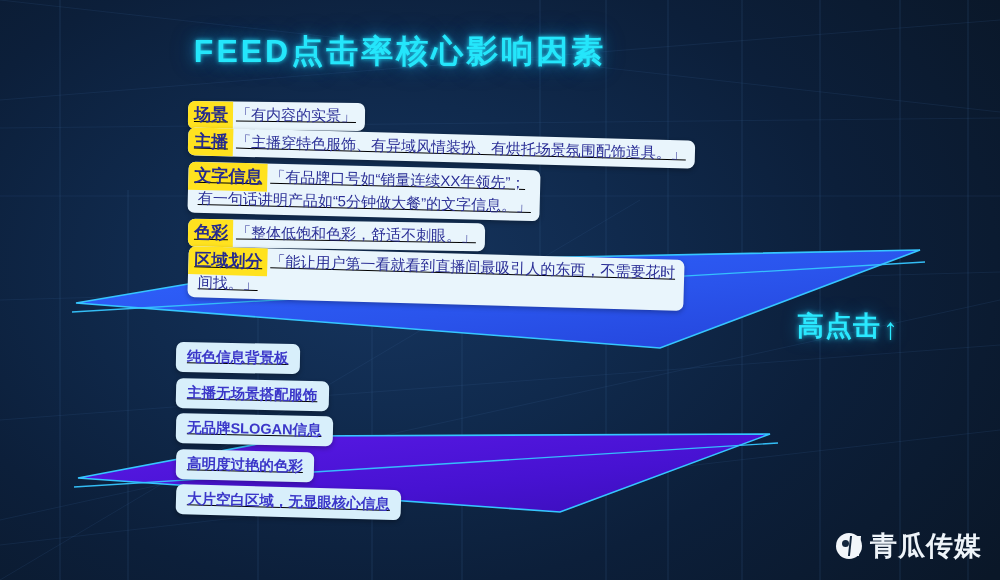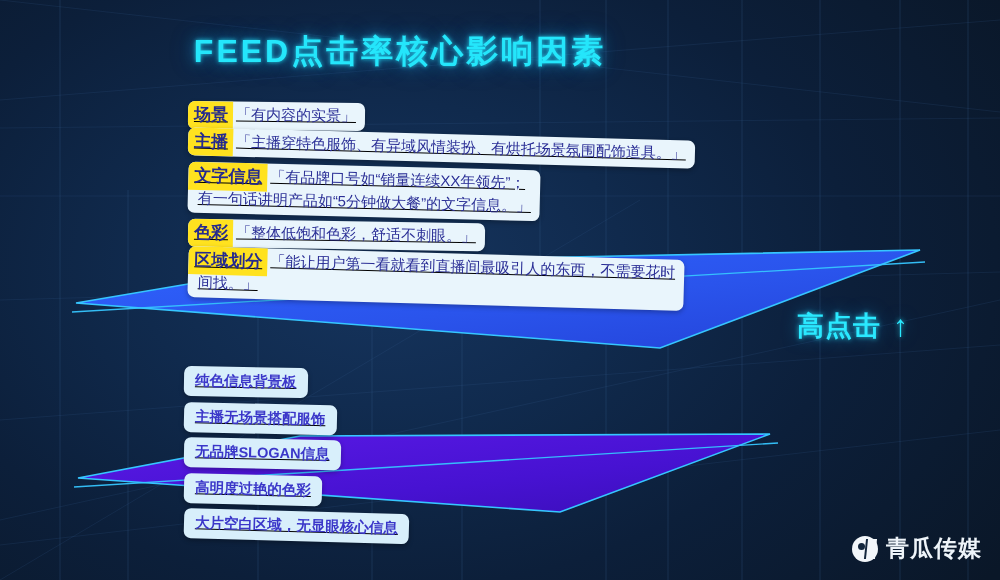--- a/index.html
+++ b/index.html
@@ -91,21 +91,21 @@
     transform-origin:left center;
   }
 
   
   .callout {
     position:absolute;
     color:#2ae9ff;
     font-size:27px; font-weight:bold; letter-spacing:1px;
     text-shadow:0 0 5px rgba(42,233,255,.8), 0 0 16px rgba(30,180,255,.5);
     white-space:nowrap;
-    display:flex; align-items:center; gap:12px;
+    display:flex; align-items:flex-end; gap:2px;
   }
   .callout .arrow { font-size:30px; line-height:1; }
 
   
   #logo {
     position:absolute; right:18px; bottom:16px;
     display:flex; align-items:center; gap:8px;
   }
   #logo .mark {
     width:26px; height:26px; border-radius:50%;
@@ -119,21 +119,21 @@
     background:#13263d;
   }
   #logo .mark::after {
     content:""; position:absolute; left:13px; top:3px;
     width:9px; height:20px;
     background:#f2f6fa;
     border-left:2px solid #13263d;
     transform:skewX(-6deg);
   }
   #logo .brand {
-    color:#eef4f9; font-size:23px; font-weight:bold; letter-spacing:1px;
+    color:#eef4f9; font-size:27px; font-weight:bold; letter-spacing:1px;
   }
 </style>
 </head>
 <body>
 
 <div id="stage">
 
   <svg id="grid" viewBox="0 0 1000 580">
     <g>
       <line class="soft" x1="0" y1="100" x2="1000" y2="20"></line>
@@ -222,21 +222,21 @@
       <div class="panel" style="flex-direction:column; align-items:flex-start;">
         <div style="display:flex; align-items:center;">
           <span class="tag">区域划分</span>
           <span class="txt">「能让用户第一看就看到直播间最吸引人的东西，不需要花时</span>
         </div>
         <span class="txt2" style="padding-top:0;">间找。」</span>
       </div>
     </div>
   </div>
 
-  <div class="panel-stack" style="left:184px; top:342px;margin-top:24px;">
+  <div class="panel-stack" style="left:176px; top:342px;">
     <div class="chip" style="margin-bottom:6px; transform:rotate(1.0deg);">纯色信息背景板</div>
     <div class="chip" style="margin-bottom:6px; transform:rotate(1.3deg);">主播无场景搭配服饰</div>
     <div class="chip" style="margin-bottom:6px; transform:rotate(1.2deg);">无品牌SLOGAN信息</div>
     <div class="chip" style="margin-bottom:6px; transform:rotate(1.4deg);">高明度过艳的色彩</div>
     <div class="chip" style="transform:rotate(1.6deg);">大片空白区域，无显眼核心信息</div>
   </div>
 
   <div class="callout" style="left:797px; top:308px;">
     <span>高点击</span>
     <span class="arrow">↑</span>

